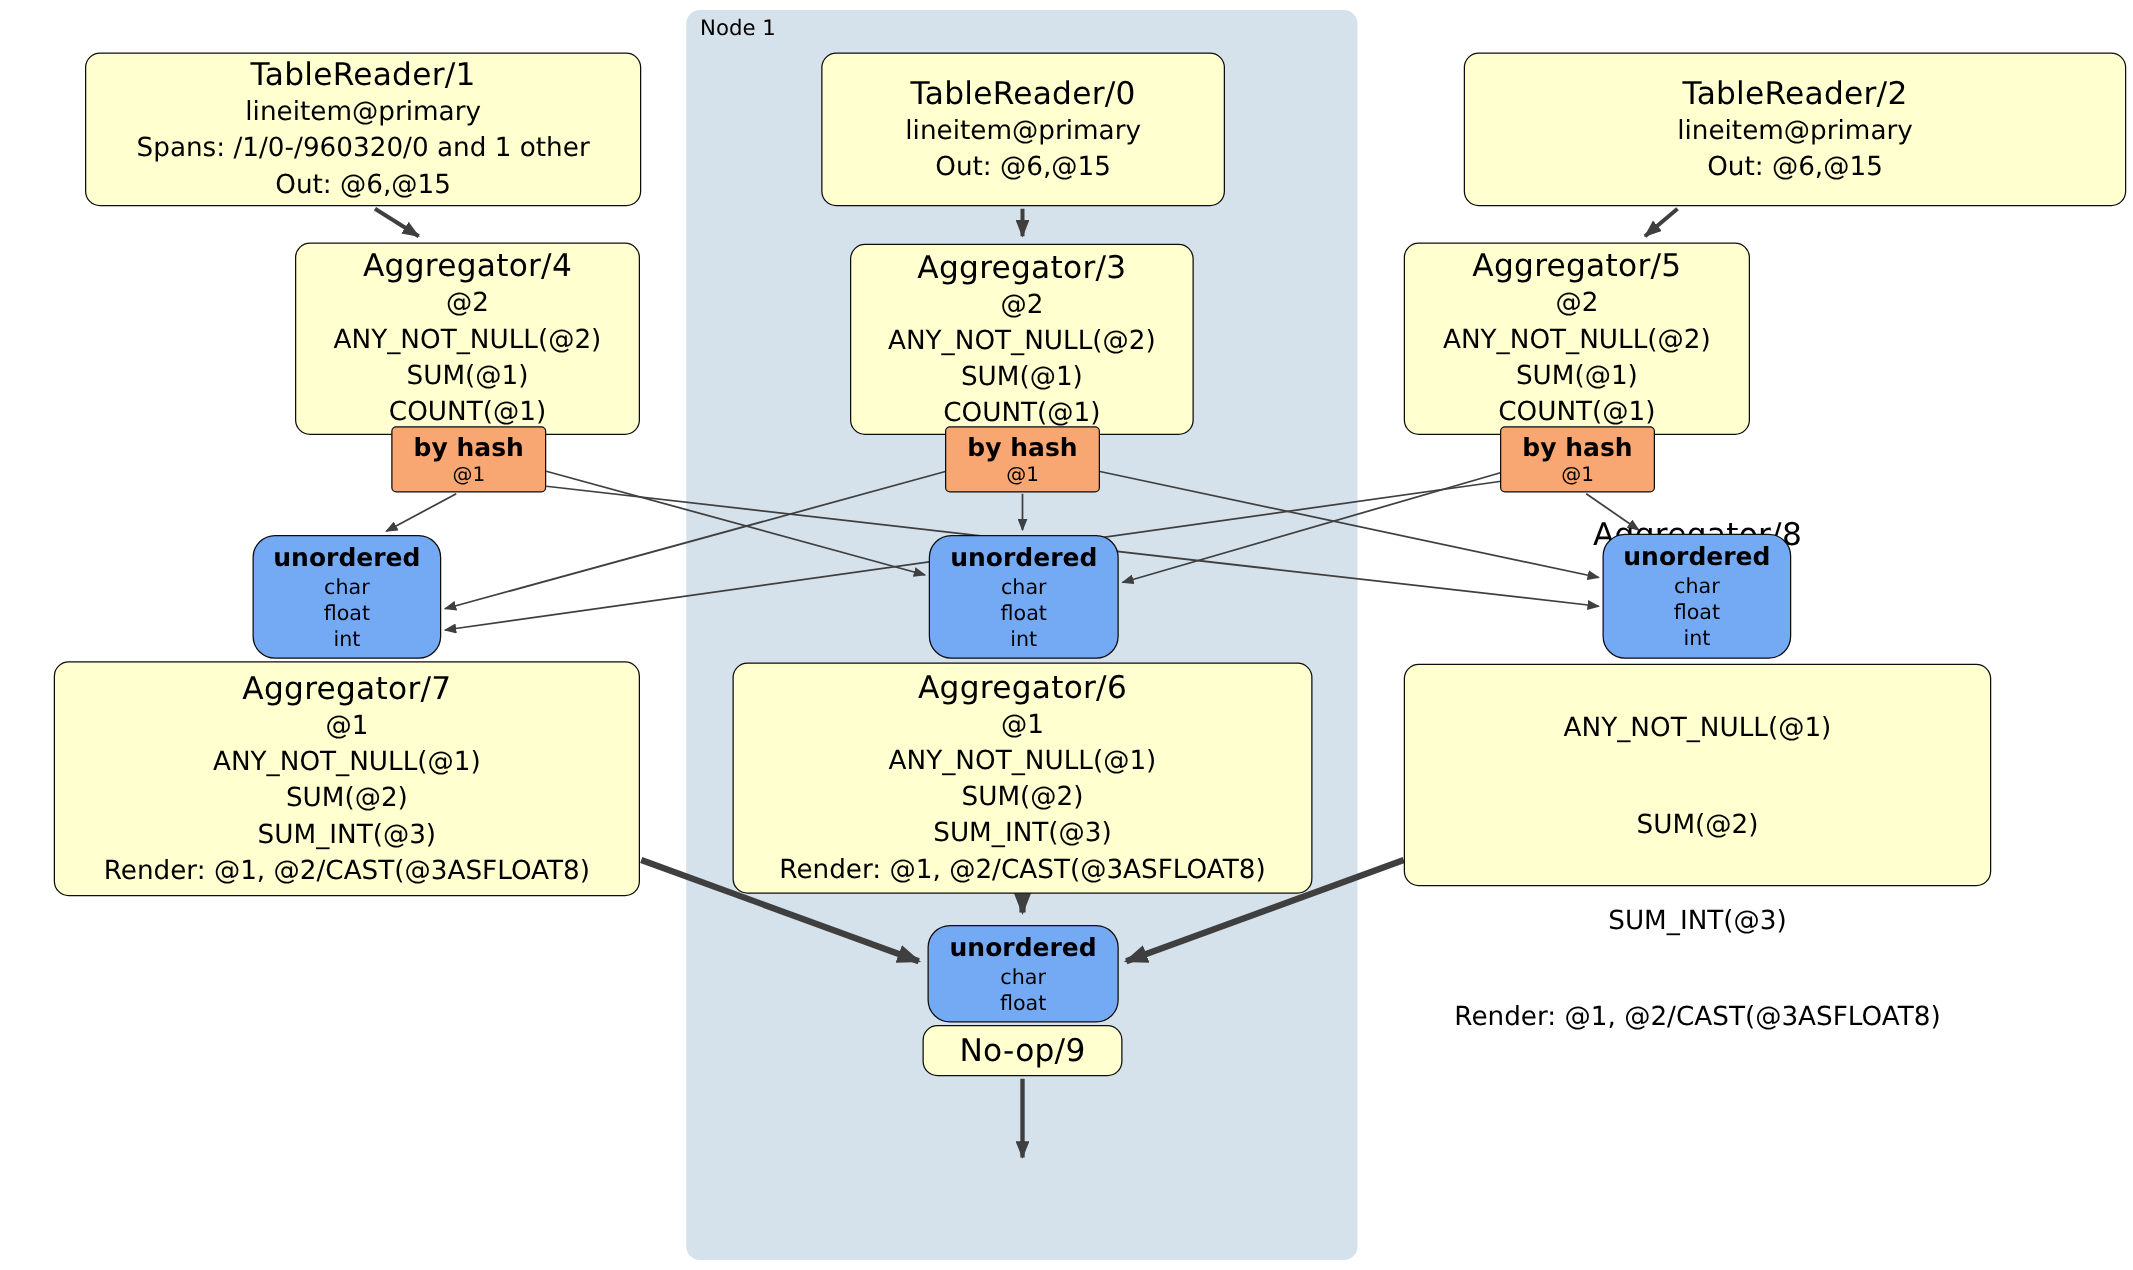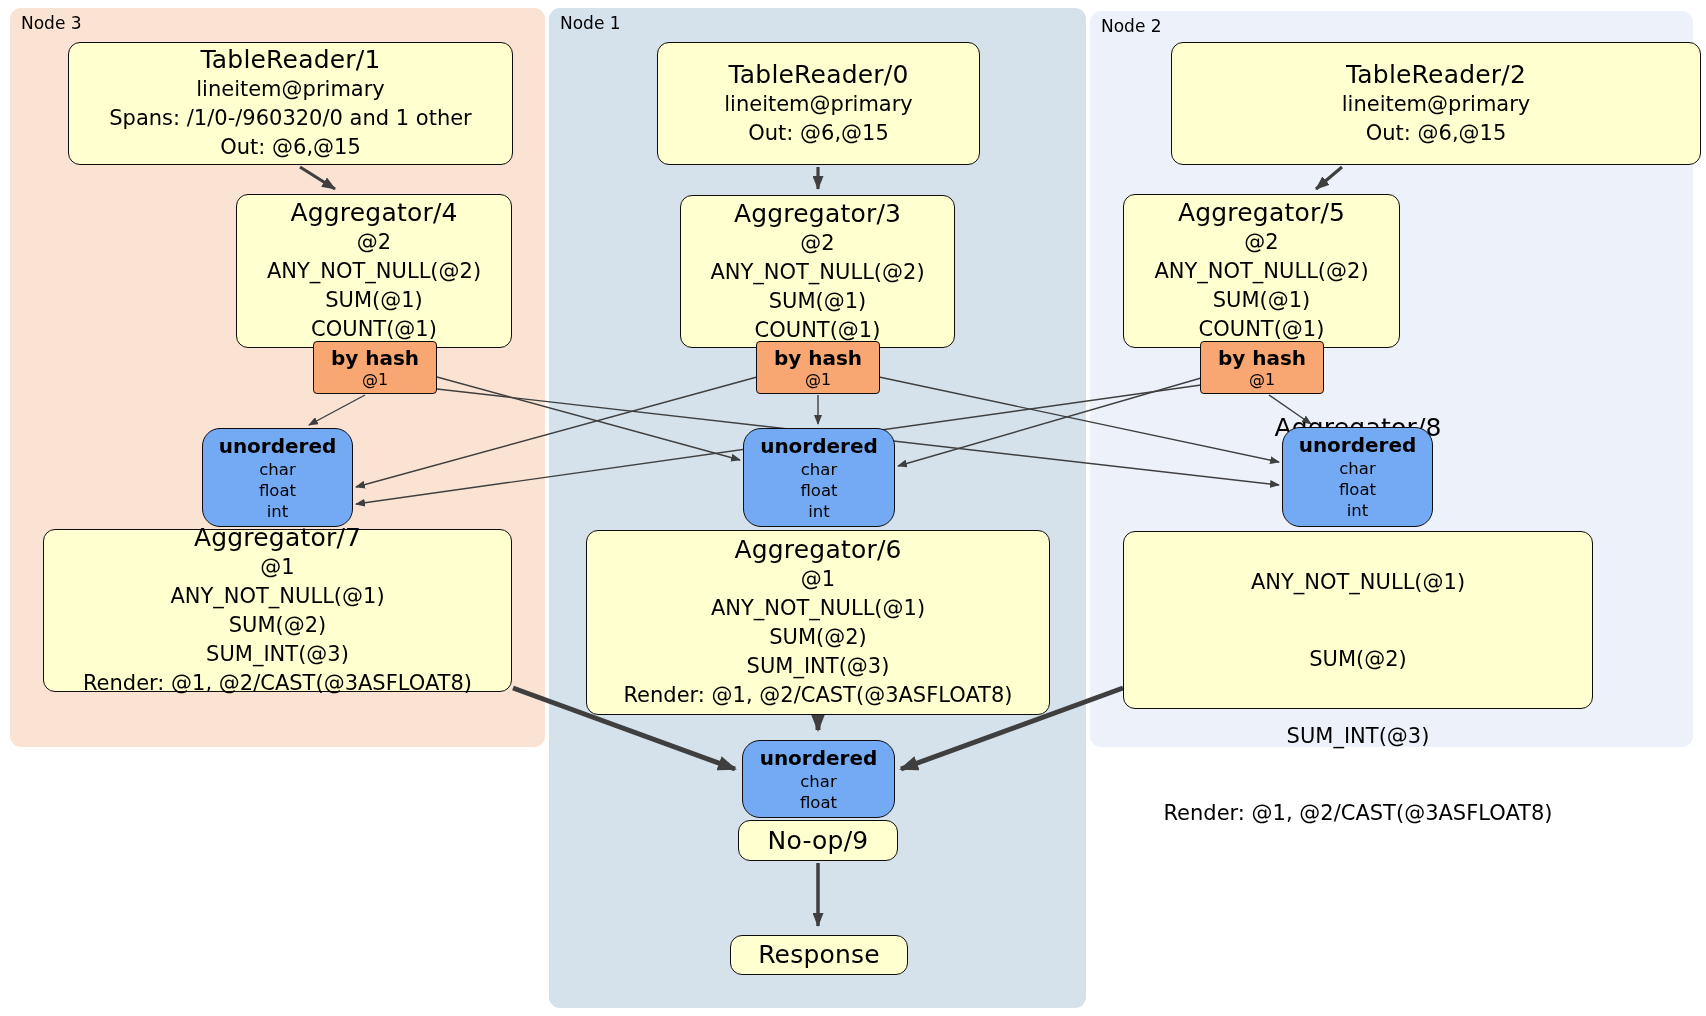--- a/index.html
+++ b/index.html
@@ -19,28 +19,22 @@
   .stream{z-index:4;background:var(--stream-fill,#74a9f3);border:1.6px solid #0d0d0d;border-radius:18px;}
   .stream .title{font-size:20px;font-weight:bold;line-height:25px;}
   .stream .line{font-size:16.5px;line-height:21px;}
   .e{stroke:var(--edge-color,#3f3f3f);fill:none;}
 </style>
 </head>
 <body>
 
 <div class="canvas">
 
-  <div class="region" style="left:10px;top:8px;width:535px;height:739px;background:var(--node3-bg,#fbe3d3);">
-    <div class="region-label">Node 3</div>
-  </div>
   <div class="region" style="left:549px;top:8px;width:537px;height:1000px;background:var(--node1-bg,#d5e2ec);">
     <div class="region-label">Node 1</div>
-  </div>
-  <div class="region" style="left:1090px;top:11px;width:603px;height:736px;background:var(--node2-bg,#edf2fa);">
-    <div class="region-label">Node 2</div>
   </div>
 
   <svg class="edges" width="1706" height="1016" viewBox="0 0 1706 1016">
     <defs>
       <marker id="ah-s" markerUnits="userSpaceOnUse" markerWidth="10" markerHeight="8" refX="9" refY="4" orient="auto">
         <path d="M0,0 L10,4 L0,8 z" fill="#3f3f3f"></path>
       </marker>
       <marker id="ah-m" markerUnits="userSpaceOnUse" markerWidth="14" markerHeight="11" refX="13" refY="5.5" orient="auto">
         <path d="M0,0 L14,5.5 L0,11 z" fill="#3f3f3f"></path>
       </marker>
@@ -134,21 +128,21 @@
     <div class="line">float</div>
     <div class="line">int</div>
   </div>
   <div class="box stream" style="left:1282px;top:427px;width:151px;height:100px;">
     <div class="title">unordered</div>
     <div class="line">char</div>
     <div class="line">float</div>
     <div class="line">int</div>
   </div>
 
-  <div class="box pbox" style="left:43px;top:529px;width:469px;height:163px;">
+  <div class="box pbox" style="left:43px;top:529px;width:469px;height:188px;">
     <div class="title">Aggregator/7</div>
     <div class="line">@1</div>
     <div class="line">ANY_NOT_NULL(@1)</div>
     <div class="line">SUM(@2)</div>
     <div class="line">SUM_INT(@3)</div>
     <div class="line">Render: @1, @2/CAST(@3ASFLOAT8)</div>
   </div>
   <div class="box pbox" style="left:586px;top:530px;width:464px;height:185px;">
     <div class="title">Aggregator/6</div>
     <div class="line">@1</div>
@@ -168,17 +162,14 @@
 
   <div class="box stream" style="left:742px;top:740px;width:153px;height:78px;">
     <div class="title">unordered</div>
     <div class="line">char</div>
     <div class="line">float</div>
   </div>
 
   <div class="box pbox" style="left:738px;top:820px;width:160px;height:41px;">
     <div class="title">No-op/9</div>
   </div>
-  <div class="box pbox" style="left:730px;top:935px;width:178px;height:40px;">
-    <div class="title">Response</div>
-  </div>
 
 </div>
 
 </body></html>

